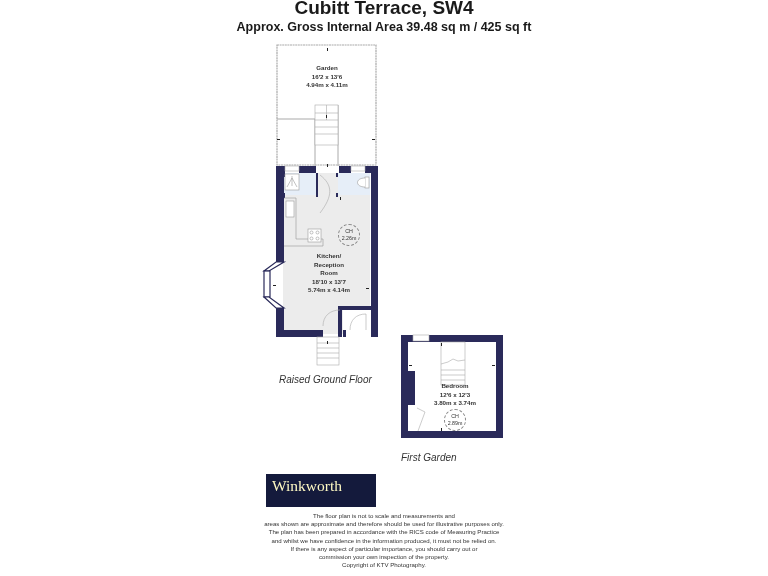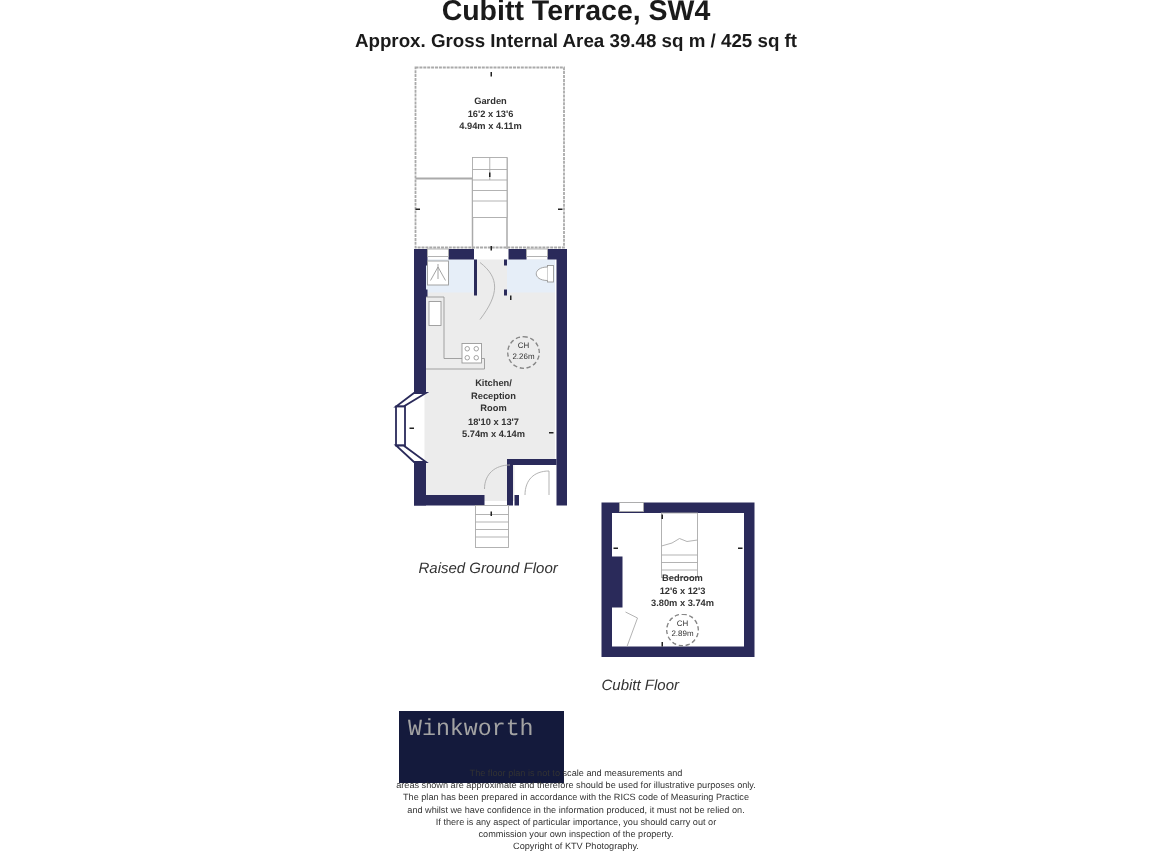--- a/index.html
+++ b/index.html
@@ -2,21 +2,21 @@
 <html><head>
 <meta charset="utf-8">
 <style>
   html, body { margin:0; padding:0; background:#ffffff; }
   body { width:768px; height:576px; position:relative; overflow:hidden; font-family:"Liberation Sans", sans-serif; color:#1a1a1a; }
   .title { position:absolute; left:0; width:768px; top:-3px; text-align:center; font-size:19px; font-weight:bold; }
   .subtitle { position:absolute; left:0; width:768px; top:20px; text-align:center; font-size:12.5px; font-weight:bold; }
   .plan { position:absolute; left:0; top:0; }
   .rlabel { position:absolute; text-align:center; font-size:6.2px; line-height:8.6px; font-weight:bold; color:#333; }
   .floor-label { position:absolute; font-size:10px; color:#333;font-style:italic; }
-  .logo { position:absolute; left:266px; top:474px; width:110px; height:48px; background:#141a3c; color:#a3a3a3; font-family:Liberation Mono, monospace; font-size:15.5px; line-height:24px; padding-left:6px; box-sizing:border-box; }
+  .logo { position:absolute; left:266px; top:474px; width:110px; height:33px; background:#141a3c; color:#fef9c3; font-family:Liberation Serif, serif; font-size:15.5px; line-height:24px; padding-left:6px; box-sizing:border-box; }
   .disclaimer { position:absolute; left:0; width:768px; top:512px; text-align:center; font-size:6.1px; line-height:8.2px; color:#333; }
   .ch { position:absolute; border-radius:50%; border:0.6px dashed #888; width:22px; height:22px; font-size:5.3px; line-height:6.6px; text-align:center; box-sizing:border-box; padding-top:3px; color:#333; }
 </style>
 </head>
 <body>
 
 <div class="title">Cubitt Terrace, SW4</div>
 <div class="subtitle">Approx. Gross Internal Area 39.48 sq m / 425 sq ft</div>
 
 <svg class="plan" width="768" height="576" viewBox="0 0 768 576" xmlns="http://www.w3.org/2000/svg">
@@ -170,21 +170,21 @@
   <div>12'6 x 12'3</div>
   <div>3.80m x 3.74m</div>
 </div>
 
 <div class="ch" style="left:444px;top:409px;">
   <div>CH</div>
   <div>2.89m</div>
 </div>
 
 <div class="floor-label" style="left:279px;top:374px;">Raised Ground Floor</div>
-<div class="floor-label" style="left:401px;top:452px;">Cubitt Floor</div>
+<div class="floor-label" style="left:401px;top:452px;">First Garden</div>
 
 <div class="logo">Winkworth</div>
 
 <div class="disclaimer">
   <div>The floor plan is not to scale and measurements and</div>
   <div>areas shown are approximate and therefore should be used for illustrative purposes only.</div>
   <div>The plan has been prepared in accordance with the RICS code of Measuring Practice</div>
   <div>and whilst we have confidence in the information produced, it must not be relied on.</div>
   <div>If there is any aspect of particular importance, you should carry out or</div>
   <div>commission your own inspection of the property.</div>

